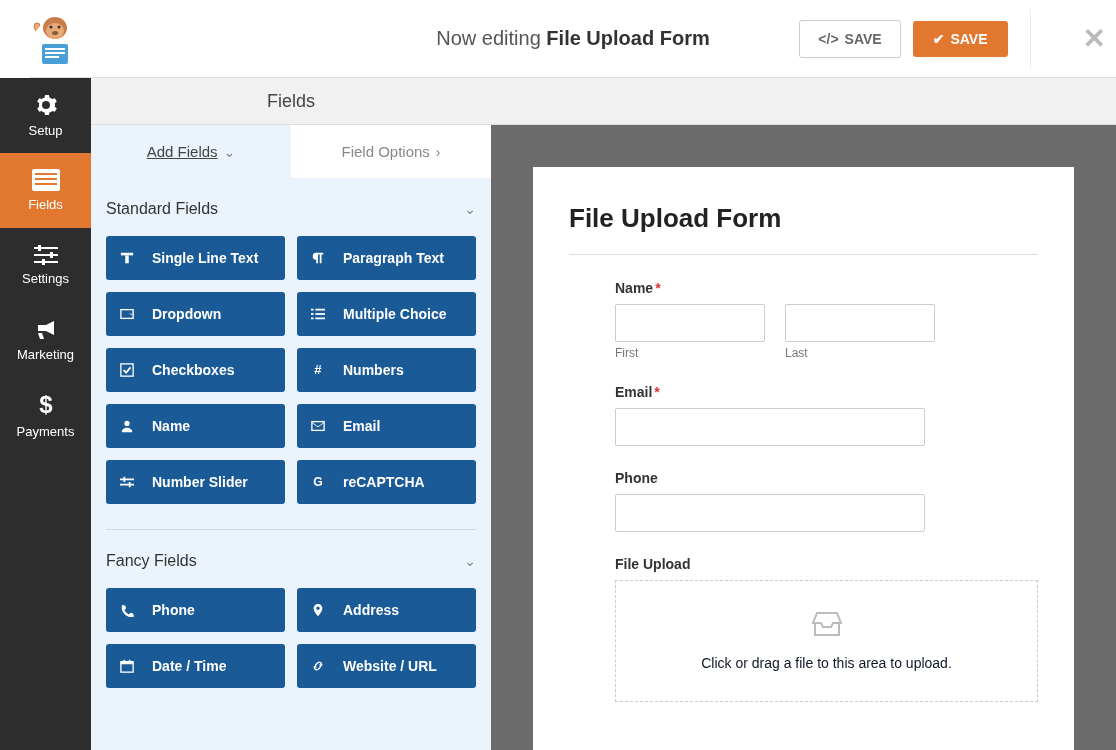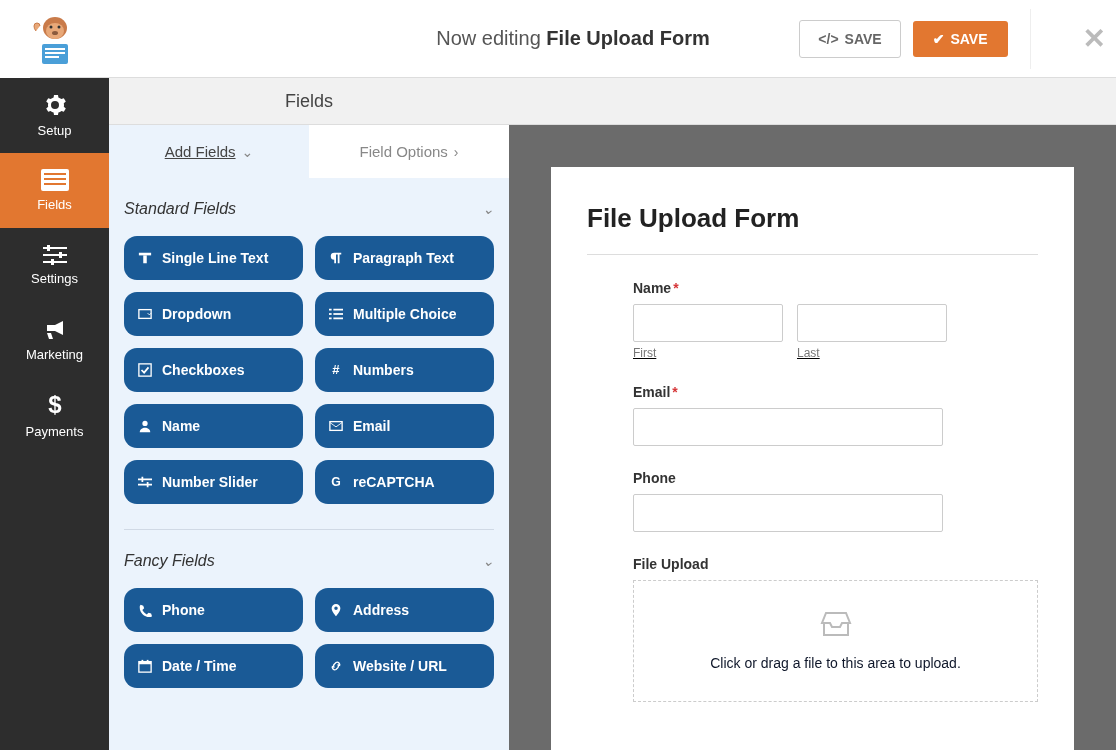--- a/index.html
+++ b/index.html
@@ -12,52 +12,52 @@
 .editing-label .light { font-weight: 300; }
 .editing-label .bold { font-weight: 700; color: #333; }
 .top-actions { margin-left: auto; display: flex; align-items: center; gap: 12px; }
 .embed-btn { background: #fff; border: 1px solid #ccc; color: #666; padding: 10px 18px; font-size: 14px; font-weight: 600; cursor: pointer; border-radius: 3px; display: flex; align-items: center; gap: 6px; }
 .save-btn { background: #e27730; border: none; color: #fff; padding: 10px 20px; font-size: 14px; font-weight: 700; cursor: pointer; border-radius: 3px; display: flex; align-items: center; gap: 6px; }
 .close-x { color: #bbb; font-size: 28px; font-weight: 700; cursor: pointer; margin-left: 20px; padding: 0 10px; }
 .divider-v { width: 1px; height: 60px; background: #eee; margin: 0 10px; }
 
 .main { display: flex; height: calc(100% - 78px); }
 
-.sidebar { width: 109px; background: #2d2d2d; display: flex; flex-direction: column; }
+.sidebar { width: 91px; background: #2d2d2d; display: flex; flex-direction: column; }
 .sidebar-item { height: 75px; display: flex; flex-direction: column; align-items: center; justify-content: center; gap: 6px; color: #fff; cursor: pointer; font-size: 13px; }
 .sidebar-item.active { background: #e27730; }
 .sidebar-item svg { fill: #fff; }
 
 .left-panel { width: 400px; background: #ebf3fc; display: flex; flex-direction: column; }
 .panel-header { height: 47px; background: #f1f1f1; display: flex; align-items: center; justify-content: center; font-size: 18px; color: #444; border-bottom: 1px solid #ddd; }
 
 .tabs { display: flex; height: 53px; }
 .tab { flex: 1; display: flex; align-items: center; justify-content: center; gap: 6px; font-size: 15px; color: #444; cursor: pointer; }
 .tab.active { background: #ebf3fc; }
 .tab:not(.active) { background: #fff; color: #888; }
 .tab.active .tab-label { text-decoration: underline; }
 
 .fields-scroll { flex: 1; overflow-y: auto; padding: 0 15px; }
-.section-header { display: flex; align-items: center; justify-content: space-between; padding: 22px 0 18px; font-size: 16px; color: #333; cursor: pointer; border-top: 1px solid #d0d9e5; font-style: italic; }
+.section-header { display: flex; align-items: center; justify-content: space-between; padding: 22px 0 18px; font-size: 16px; color: #333; cursor: pointer; border-top: 1px solid #d0d9e5; }
 .section-header:first-child { border-top: none; }
 .chevron { color: #888; font-size: 14px; }
 
 .field-grid { display: grid; grid-template-columns: 1fr 1fr; gap: 12px; padding-bottom: 25px; }
-.field-btn { background: #1a5a96; color: #fff; border: none; padding: 14px 14px; font-size: 14px; font-weight: 600; text-align: left; cursor: pointer; border-radius: 13px; display: flex; align-items: center; gap: 10px; }
+.field-btn { background: #1a5a96; color: #fff; border: none; padding: 14px 14px; font-size: 14px; font-weight: 600; text-align: left; cursor: pointer; border-radius: 3px; display: flex; align-items: center; gap: 18px; }
 .field-btn svg { fill: #fff; width: 14px; height: 14px; flex-shrink: 0; }
 
 .preview-area { flex: 1; background: #6b6b6b; padding: 42px 42px 0 42px; overflow-y: auto; position: relative; }
 .preview-header-extend { position: absolute; top: 0; left: 0; right: 0; height: 47px; background: #f1f1f1; border-bottom: 1px solid #ddd; }
 .form-preview { background: #fff; padding: 36px 36px; position: relative; margin-top: 47px; }
 .form-title { font-size: 26px; font-weight: 700; color: #222; margin-bottom: 20px; }
 .form-hr { border: none; border-top: 1px solid #ddd; margin-bottom: 25px; }
 .form-field { margin-bottom: 24px; margin-left: 46px; }
 .field-label { font-size: 14px; font-weight: 700; color: #333; margin-bottom: 8px; display: block; }
 .required { color: #d63638; margin-left: 2px; }
-.name-row { display: flex; gap: 14px; text-decoration: underline; }
+.name-row { display: flex; gap: 20px; }
 .name-col { flex: 1; max-width: 150px; }
 .sub-label { font-size: 12px; color: #777; margin-top: 4px; display: block; }
 input[type="text"] { width: 100%; padding: 10px; border: 1px solid #ccc; border-radius: 2px; font-size: 14px; }
 .email-input, .phone-input { max-width: 310px; }
 
 .upload-box { border: 1px dashed #ccc; padding: 30px; text-align: center; color: #0f172a; }
 .upload-icon { margin-bottom: 12px; }
 .upload-icon svg { fill: #bbb; width: 32px; height: 28px; }
 .upload-text { font-size: 14px; }
 </style>

